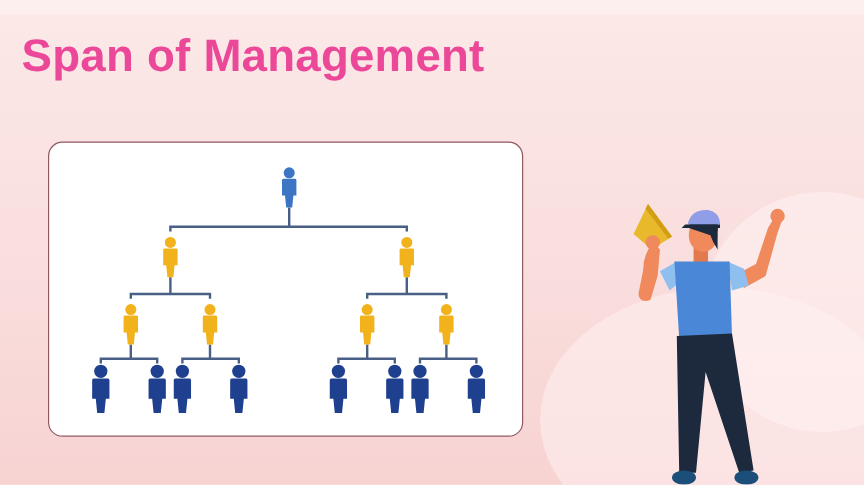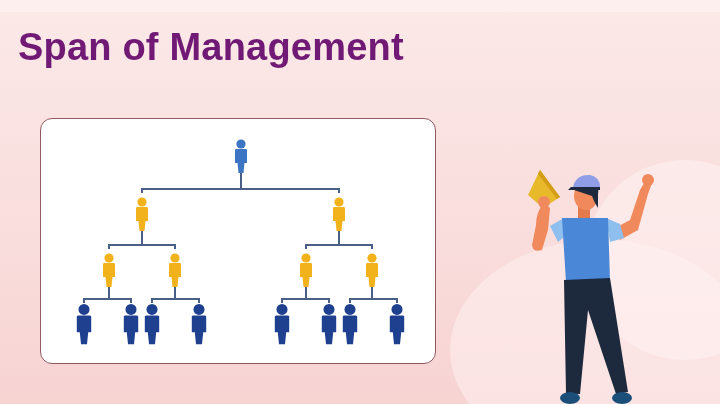--- a/index.html
+++ b/index.html
@@ -15,21 +15,21 @@
   .blob1 {
     position:absolute; left:450px; top:240px; width:300px; height:220px;
     border-radius:50%; background:rgba(255,240,240,0.55);
   }
   .blob2 {
     position:absolute; left:585px; top:160px; width:200px; height:200px;
     border-radius:50%; background:rgba(255,242,242,0.55);
   }
   .title {
     position:absolute; left:18px; top:26px;
-    font-size:38px; font-weight:bold; color:#701a75; letter-spacing:0.2px;
+    font-size:38px; font-weight:bold; color:#ec4899; letter-spacing:0.2px;
     margin:0;
   }
   .card {
     position:absolute; left:40px; top:118px; width:396px; height:246px;
     background:#ffffff; border:1.5px solid #8f5a60; border-radius:12px;
     box-sizing:border-box;
   }
   .card svg { position:absolute; left:0; top:0; }
   .figure { position:absolute; left:440px; top:150px; }
 </style>

